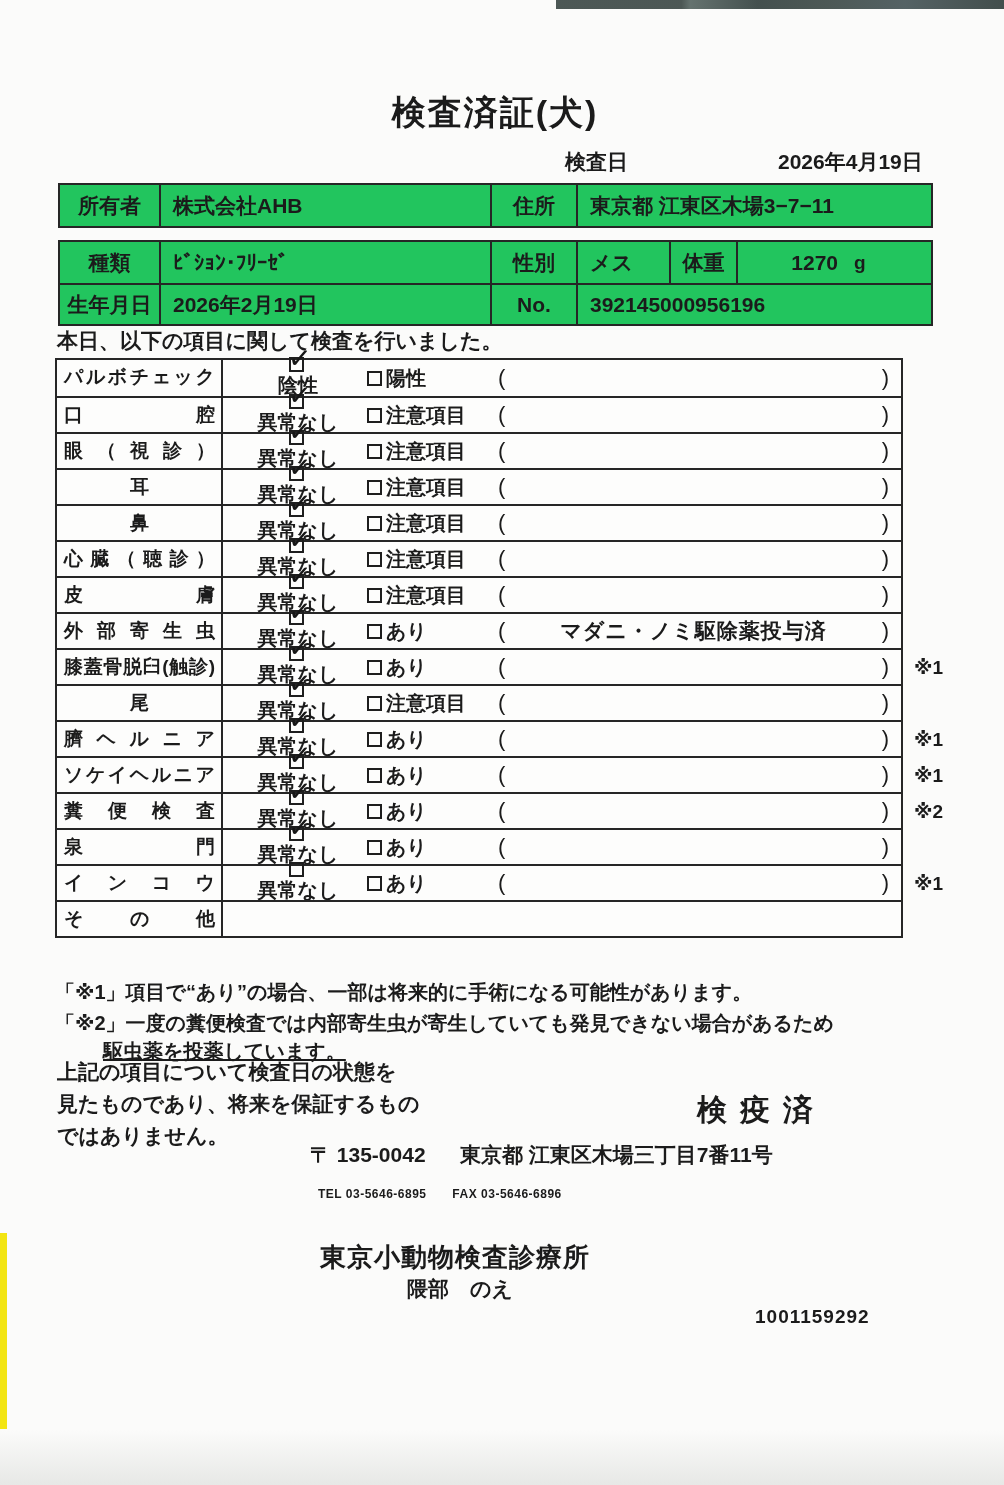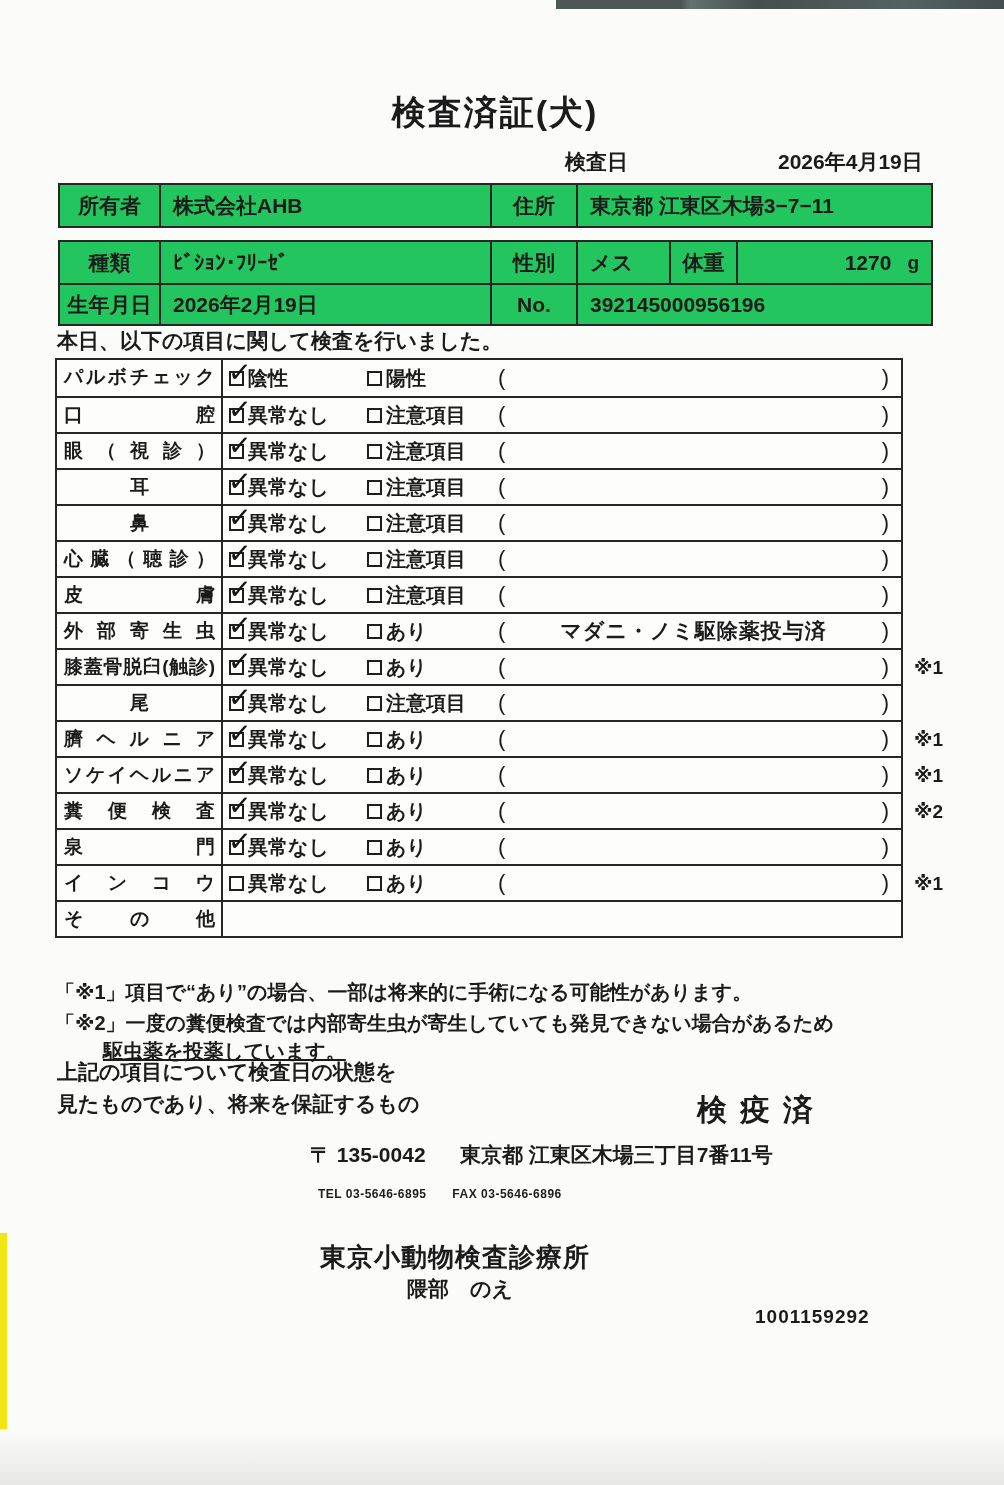--- a/index.html
+++ b/index.html
@@ -31,36 +31,36 @@
   .cell.bR { border-right:2px solid #262626; }
   .owner-table { top:183px; }
   .owner-table .tbl-row { height:41px; }
   .pet-table { top:240px; }
   .pet-table .tbl-row { height:41px; }
   .w-label1 { width:101px; }
   .w-value1 { width:331px; }
   .w-label2 { width:86px; }
   .w-sex { width:93px; }
   .w-weight-lbl { width:67px; }
-  .w-weight-val { flex:1; justify-content:flex-end; padding-right:12px; }
+  .w-weight-val { flex:1; justify-content:center; padding-right:12px; }
   .w-no-val { flex:1; padding-left:12px; }
   .weight-unit { margin-left:16px; font-size:19px; }
 
   .intro-line { position:absolute; left:57px; top:327px; font-size:21px; font-weight:600; }
 
   
   .exam-table { position:absolute; left:55px; top:358px; width:848px; border:2px solid #262626; background:#fdfdfc; }
   .exam-row { position:relative; display:flex; height:36px; }
   .exam-row + .exam-row { border-top:2px solid #262626; }
   .exam-label { width:166px; border-right:2px solid #262626; font-size:19px; font-weight:600;
     line-height:34px; padding:0 6px 0 7px; text-align:justify; text-align-last:justify; overflow:hidden; }
   .exam-label.center { text-align-last:center; }
   .exam-content { flex:1; display:flex; align-items:center; padding-left:6px; }
   .opt { display:flex; align-items:center; font-size:20px; font-weight:600; }
-  .opt1 { width:138px; }
+  .opt1 { width:138px;flex-direction:column; }
   .opt2 { width:131px; }
   .checkbox { position:relative; width:15px; height:15px; border:2px solid #1e1e1e; margin-right:4px; flex:none; }
   .checkbox.checked::after { content:"✓"; position:absolute; left:-3px; top:-17px;
     font-size:28px; font-weight:700; color:#161616; transform:rotate(3deg); }
   .paren-group { flex:1; display:flex; align-items:center; padding-right:12px; font-size:22px; }
   .paren-content { flex:1; text-align:center; font-size:21px; font-weight:700; letter-spacing:1px; }
   .marker { position:absolute; right:-42px; top:6px; font-size:19px; font-weight:600; }
 
   .footnote1 { position:absolute; left:55px; top:979px; font-size:20px; font-weight:600; }
   .footnote2 { position:absolute; left:55px; top:1009px; font-size:20px; font-weight:600; line-height:28px; }
@@ -439,20 +439,21 @@
 
   <div class="footnote1">「※1」項目で“あり”の場合、一部は将来的に手術になる可能性があります。</div>
   <div class="footnote2">
     <div>「※2」一度の糞便検査では内部寄生虫が寄生していても発見できない場合があるため</div>
     <div class="indent">駆虫薬を投薬しています。</div>
   </div>
 
   <div class="disclaimer">
     <div>上記の項目について検査日の状態を</div>
     <div>見たものであり、将来を保証するもの</div>
+    <div>ではありません。</div>
   </div>
 
   <div class="stamp">検疫済</div>
 
   <div class="postal-row">
     <span class="postal-code">〒 135-0042</span>
     <span class="clinic-address">東京都 江東区木場三丁目7番11号</span>
   </div>
 
   <div class="tel-row">

